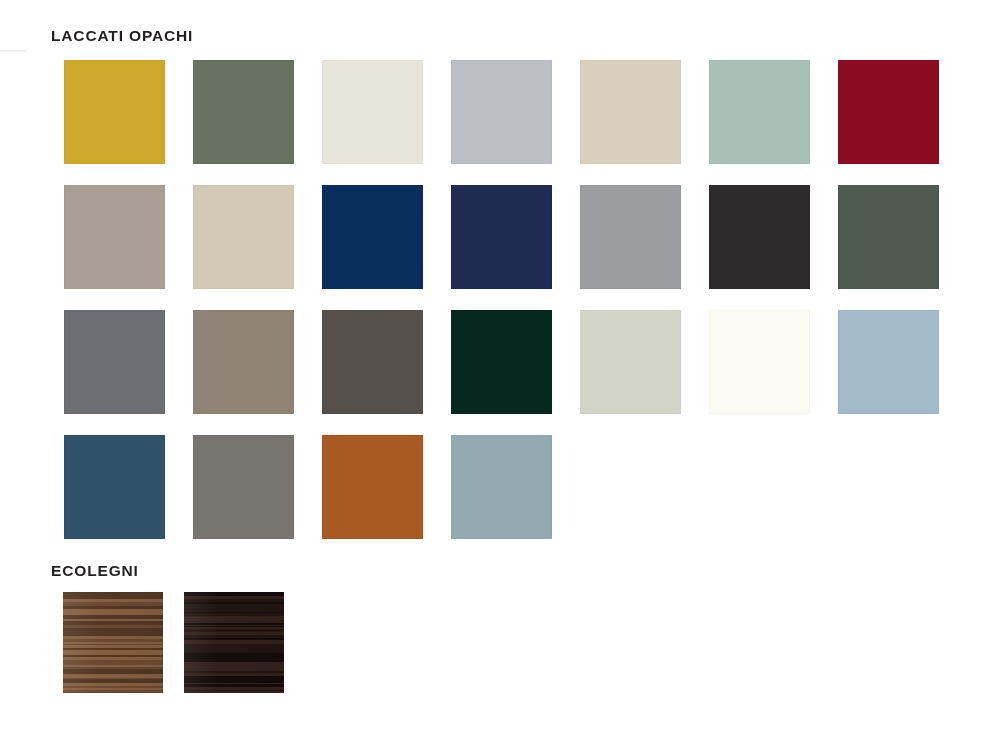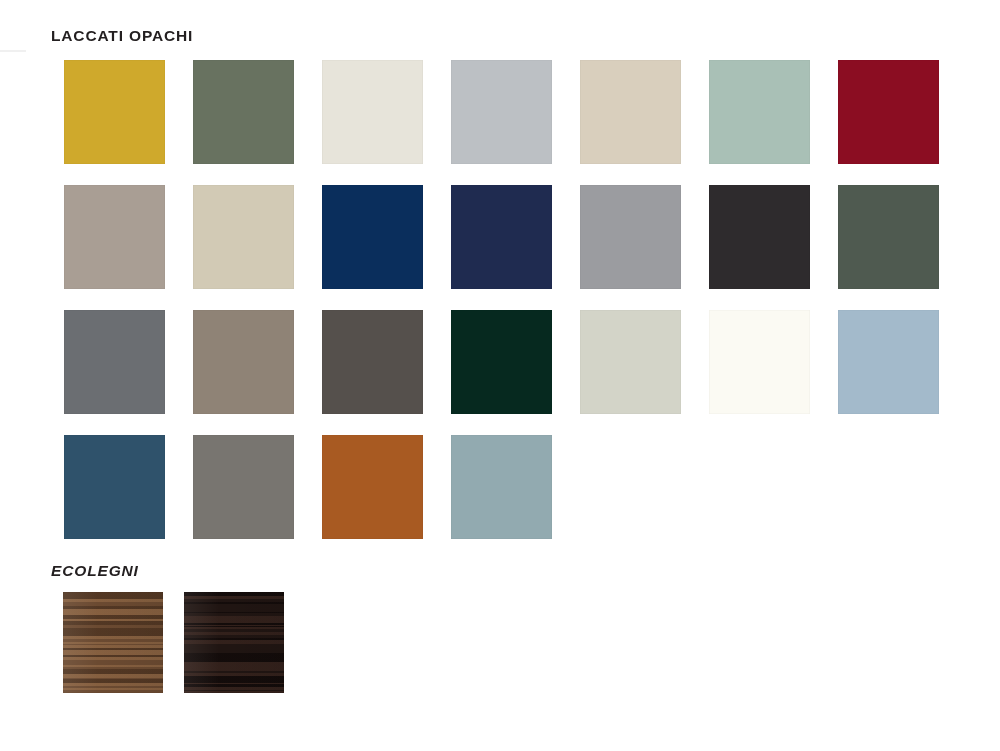--- a/index.html
+++ b/index.html
@@ -38,21 +38,21 @@
     position: absolute;
     left: 51px;
     font-size: 15.5px;
     font-weight: bold;
     letter-spacing: 0.055em;
     color: #231f20;
     line-height: 1;
     white-space: nowrap;
   }
   .section-title.laccati { top: 28px; }
-  .section-title.ecolegni { top: 563px; font-style: italic; }
+  .section-title.ecolegni { top: 563px; }
 
   .swatch {
     position: absolute;
     width: 101px;
     height: 104px;
     box-sizing: border-box;
   }
   .swatch.wood {
     width: 100px;
     height: 101px;

